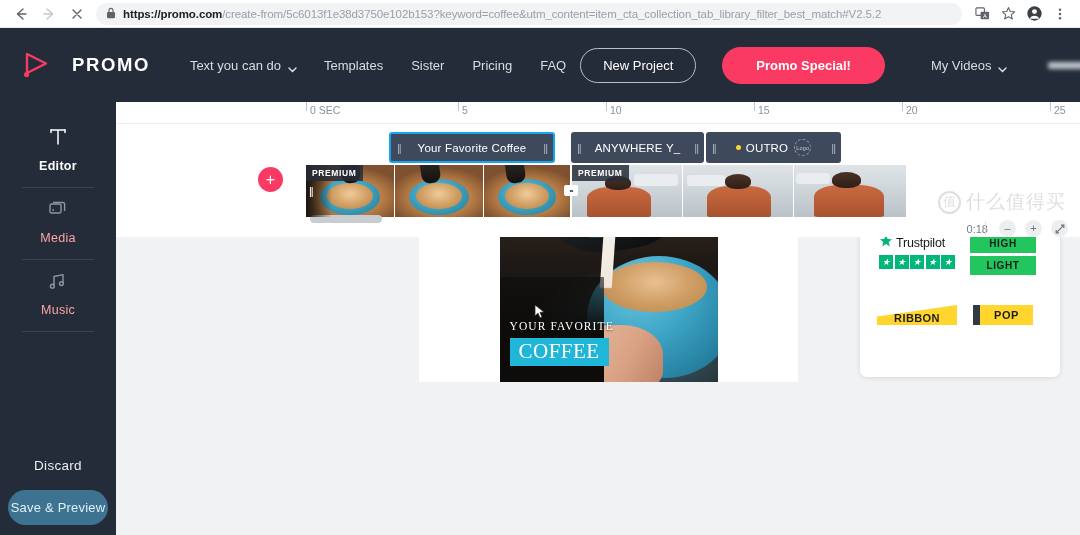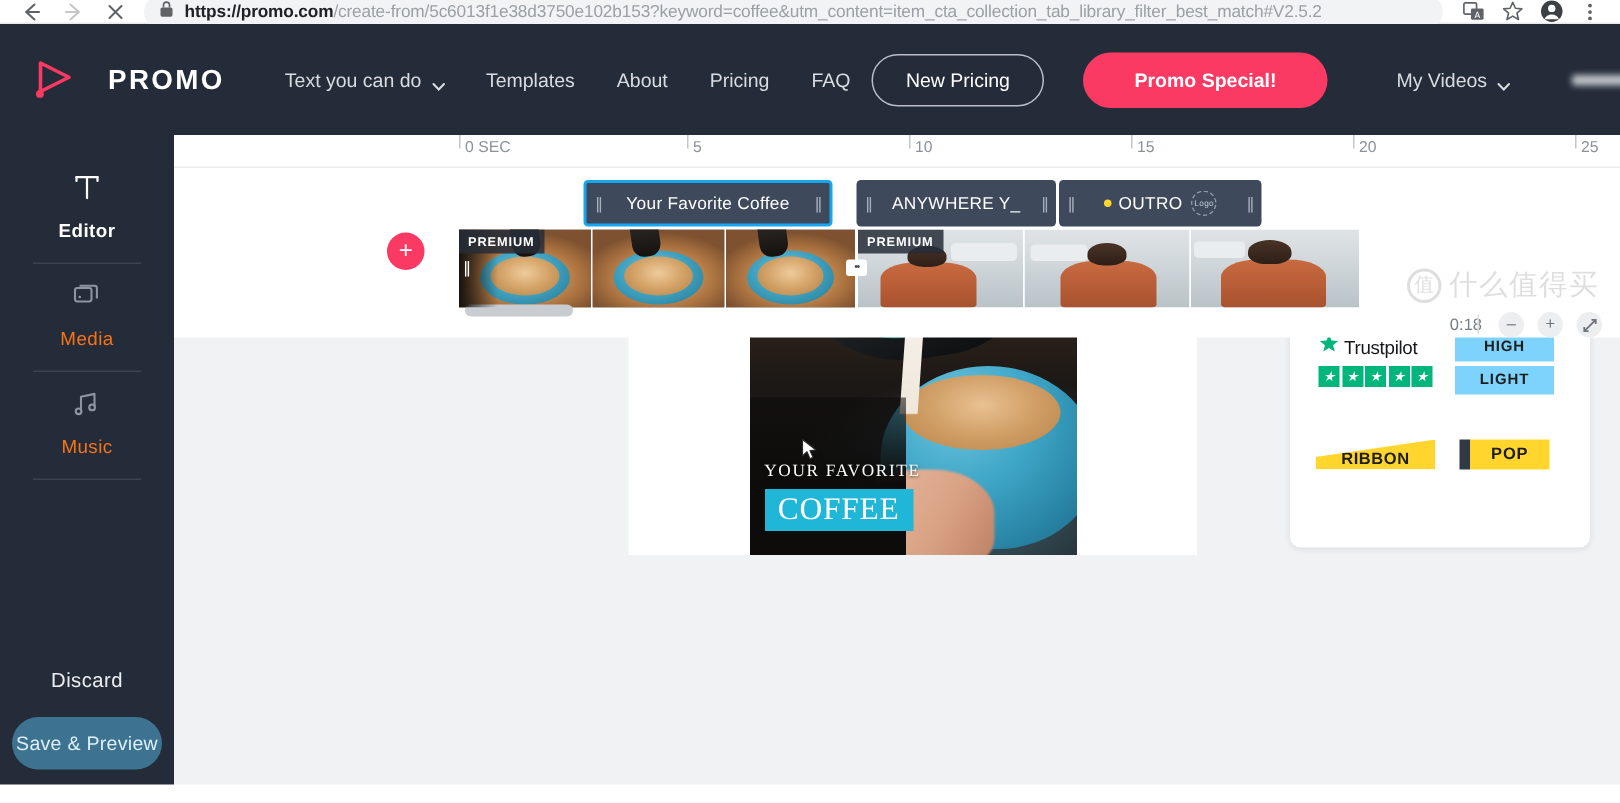--- a/index.html
+++ b/index.html
@@ -5,21 +5,21 @@
   * { box-sizing: border-box; margin: 0; padding: 0; }
   html, body { width: 1080px; height: 535px; overflow: hidden; }
   body {
     font-family: "Liberation Sans", sans-serif;
     background: #ffffff;
     -webkit-font-smoothing: antialiased;
   }
 
   
   #browser-bar {
-    height: 16px;
+    height: 28px;
     background: #ffffff;
     display: flex;
     align-items: center;
     padding: 0 8px;
     gap: 2px;
     border-bottom: 1px solid #e8e8e8;
   }
   .nav-btn {
     width: 26px; height: 26px;
     display: flex; align-items: center; justify-content: center;
@@ -101,21 +101,21 @@
   #left-rail {
     width: 116px; flex: none; background: #242c39;
     display: flex; flex-direction: column; align-items: center;
     padding-top: 14px; position: relative;
   }
   .rail-item {
     width: 100%; display: flex; flex-direction: column;
     align-items: center; gap: 9px; padding: 8px 0 14px;
   }
   .rail-icon { height: 26px; display: flex; align-items: center; justify-content: center; }
-  .rail-label { font-size: 12.5px; color: #f97316; letter-spacing: .3px; }
+  .rail-label { font-size: 12.5px; color: #fca5a5; letter-spacing: .3px; }
   .rail-item.active .rail-label { color: #ffffff; font-weight: 600; }
   .rail-sep { width: 72px; height: 1px; background: #3a4352; }
   #discard-btn {
     position: absolute; bottom: 62px; color: #eceef1;
     font-size: 13.5px; letter-spacing: .3px;
   }
   #save-preview-btn {
     position: absolute; bottom: 10px; left: 8px;
     width: 100px; padding: 10px 0; text-align: center;
     background: #3d7390; color: #dff0f8; font-size: 13px;
@@ -267,21 +267,21 @@
   .chip-y { background: #ffd52e; color: #1d1d1d; font-weight: 800; }
   .chip-d { background: #2f3a46; color: #ffffff; font-weight: 700; }
   .chip-k { background: #111111; color: #ffffff; font-weight: 800; }
   .criss { font-size: 13.5px; letter-spacing: .4px; padding: 2px 6px; }
   .cross { font-size: 9px; letter-spacing: .8px; padding: 3px 7px; }
   .hc-row { display: flex; }
   .hc-row span {
     font-size: 11px; font-weight: 800; padding: 3px 4px; letter-spacing: .5px;
   }
   .hl-chip {
-    background: #7dd3fc; color: #1d1d1d; font-weight: 800;
+    background: #22c55e; color: #1d1d1d; font-weight: 800;
     font-size: 10px; letter-spacing: .6px; padding: 4px 0;
     width: 66px; text-align: center;
   }
   #trustpilot { display: flex; flex-direction: column; gap: 3px; align-items: flex-start; }
   #tp-top { display: flex; align-items: center; gap: 3px; }
   #tp-name { font-size: 12.5px; font-weight: 400; color: #16181b; letter-spacing: -.2px; }
   #tp-stars { display: flex; gap: 1.5px; }
   #tp-stars i {
     width: 14px; height: 14px; background: #00b67a; display: flex;
     align-items: center; justify-content: center; color: #fff; font-size: 9px;
@@ -535,31 +535,31 @@
     <span class="caret">
       <svg width="9" height="6" viewBox="0 0 9 6">
           <path d="M1 1 L4.5 4.6 L8 1" fill="none" stroke="#d9dce1" stroke-width="1.4" stroke-linecap="round"></path>
         </svg>
     </span>
   </a>
   <a class="nav-link">
     <span>Templates</span>
   </a>
   <a class="nav-link">
-    <span>About</span>
+    <span>Sister</span>
   </a>
   <a class="nav-link">
     <span>Pricing</span>
   </a>
   <a class="nav-link">
     <span>FAQ</span>
   </a>
 
   <div id="header-right">
-    <button id="new-project-btn">New Pricing</button>
+    <button id="new-project-btn">New Project</button>
     <button id="promo-special-btn">Promo Special!</button>
     <a class="nav-link" id="my-videos">
       <span>My Videos</span>
       <span class="caret">
         <svg width="9" height="6" viewBox="0 0 9 6">
             <path d="M1 1 L4.5 4.6 L8 1" fill="none" stroke="#d9dce1" stroke-width="1.4" stroke-linecap="round"></path>
           </svg>
       </span>
     </a>
     <div id="account-menu">

